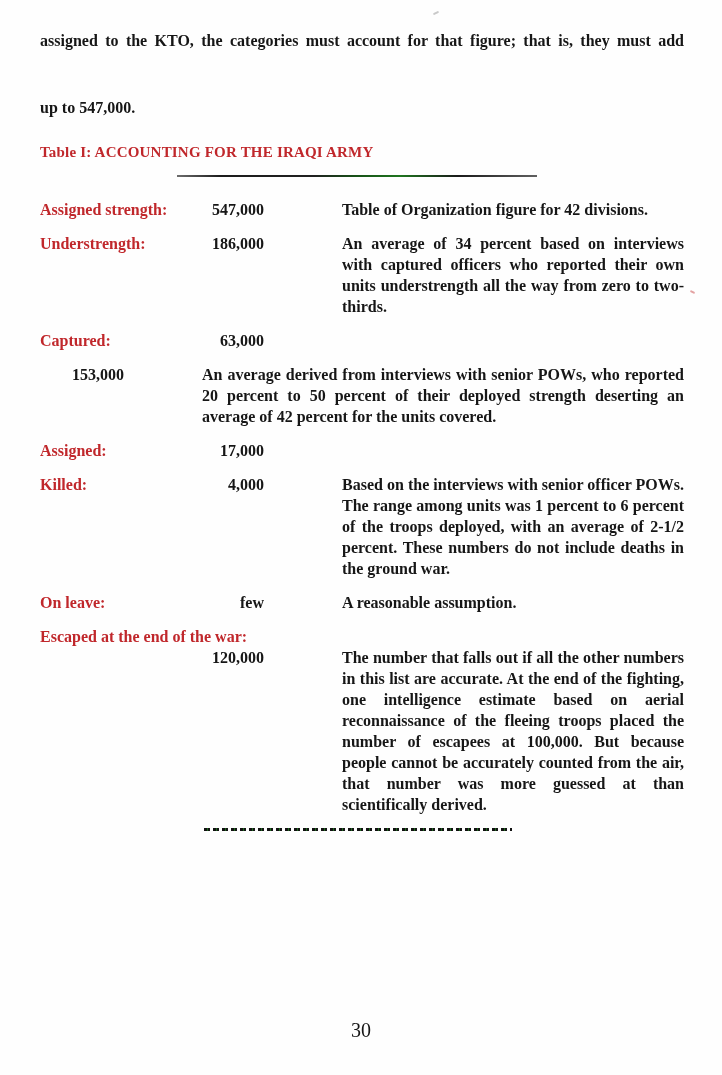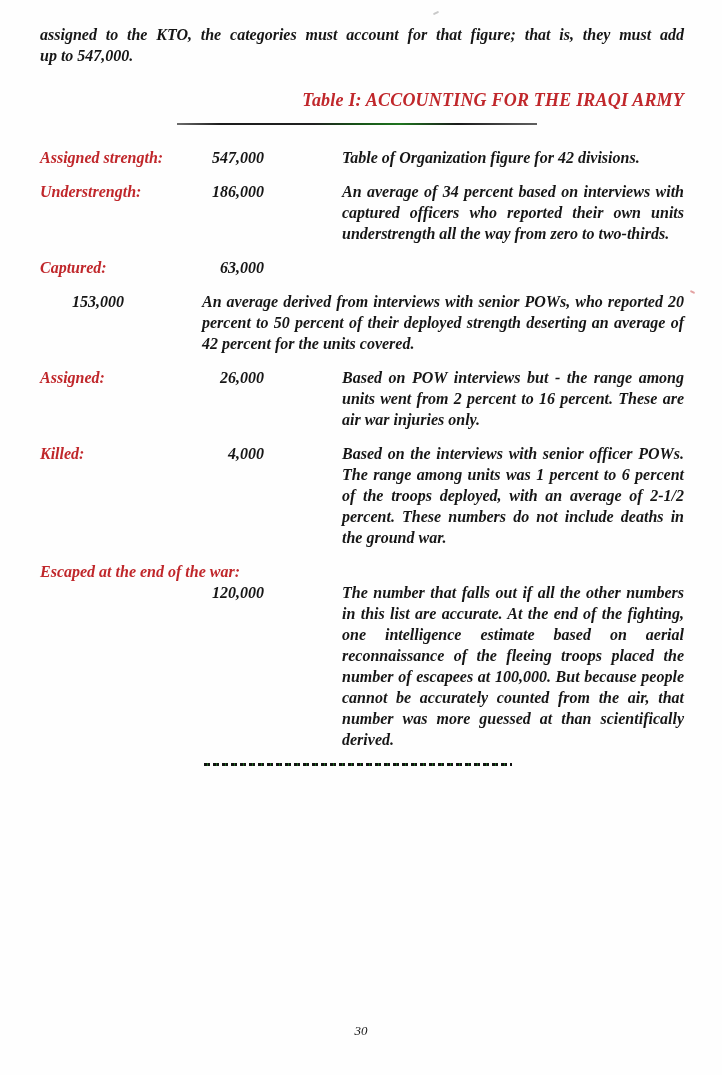--- a/index.html
+++ b/index.html
@@ -5,35 +5,34 @@
   :root{
     --red:#c0272b;
     --ink:#161616;
   }
   html,body{margin:0;padding:0;background:#ffffff;}
   .page{
     position:relative;
     width:722px;height:1075px;
     box-sizing:border-box;
     background:#fefefe;
-    padding:24px 38px 0 40px;
+    padding:30px 38px 0 40px;
     font-family:"Liberation Serif","DejaVu Serif",serif;
     font-weight:700;
     color:var(--ink);
     overflow:hidden;
-    font-style:italic;
   }
   .intro{font-size:16px;line-height:21px;margin:0;}
   .intro-line1{display:block;text-align:justify;text-align-last:justify;}
-  .intro-line2{display:block;}
+  .intro-line2{display:block;margin-top:46px;}
   .doc-title{
     color:var(--red);
-    font-size:18px;
+    font-size:15px;
     line-height:21px;
-    text-align:right;
+    text-align:left;
     margin:24px 0 0 0;
     font-weight:700;
     letter-spacing:.2px;
   }
   .title-rule{
     width:360px;height:2px;
     margin:12px 0 0 137px;
     background:linear-gradient(90deg,#6d6d6d 0%,#1c1c1c 12%,#202020 38%,#175217 50%,#1f751f 62%,#1a1a1a 78%,#606060 100%);
   }
   .rows{margin-top:22px;}
@@ -48,21 +47,21 @@
   .row.stacked .lbl{width:100%;}
   .row.stacked .val{margin-left:140px;}
   .dashed-rule{
     width:308px;height:3px;
     margin:2px 0 0 164px;
     background:repeating-linear-gradient(90deg,#121212 0 3px,#1d6a1d 3px 4px,#141414 4px 6px,rgba(0,0,0,0) 6px 9px);
   }
   .page-number{
     position:absolute;left:0;right:0;bottom:34px;
     text-align:center;
-    font-weight:400;font-size:13px;line-height:21px;
+    font-weight:400;font-size:20px;line-height:21px;
   }
   .artifact{position:absolute;border-radius:1px;}
   .artifact-1{left:433px;top:12px;width:6px;height:2px;background:#c9c9c9;transform:rotate(-25deg);}
   .artifact-2{left:690px;top:291px;width:5px;height:2px;background:#e3a2a2;transform:rotate(28deg);}
 </style>
 </head>
 <body>
 
 <div class="page">
 
@@ -96,30 +95,34 @@
     <div class="val">63,000</div>
   </div>
 
   <div class="row">
     <div class="val">153,000</div>
     <div class="note">An average derived from interviews with senior POWs, who reported 20 percent to 50 percent of their deployed strength deserting an average of 42 percent for the units covered.</div>
   </div>
 
   <div class="row">
     <div class="lbl">Assigned:</div>
-    <div class="val">26,000</div>
-    <div class="note">Based on POW interviews but - the range among units went from 2 percent to 16 percent. These are air war injuries only.</div>
+    <div class="val">17,000</div>
   </div>
 
   <div class="row">
     <div class="lbl">Killed:</div>
     <div class="val">4,000</div>
     <div class="note">Based on the interviews with senior officer POWs. The range among units was 1 percent to 6 percent of the troops deployed, with an average of 2-1/2 percent. These numbers do not include deaths in the ground war.</div>
   </div>
 
+  <div class="row">
+    <div class="lbl">On leave:</div>
+    <div class="val">few</div>
+    <div class="note">A reasonable assumption.</div>
+  </div>
 
   <div class="row stacked">
     <div class="lbl">Escaped at the end of the war:</div>
     <div class="val">120,000</div>
     <div class="note">The number that falls out if all the other numbers in this list are accurate. At the end of the fighting, one intelligence estimate based on aerial reconnaissance of the fleeing troops placed the number of escapees at 100,000. But because people cannot be accurately counted from the air, that number was more guessed at than scientifically derived.</div>
   </div>
 </div>
 
   <div class="dashed-rule"></div>
 

